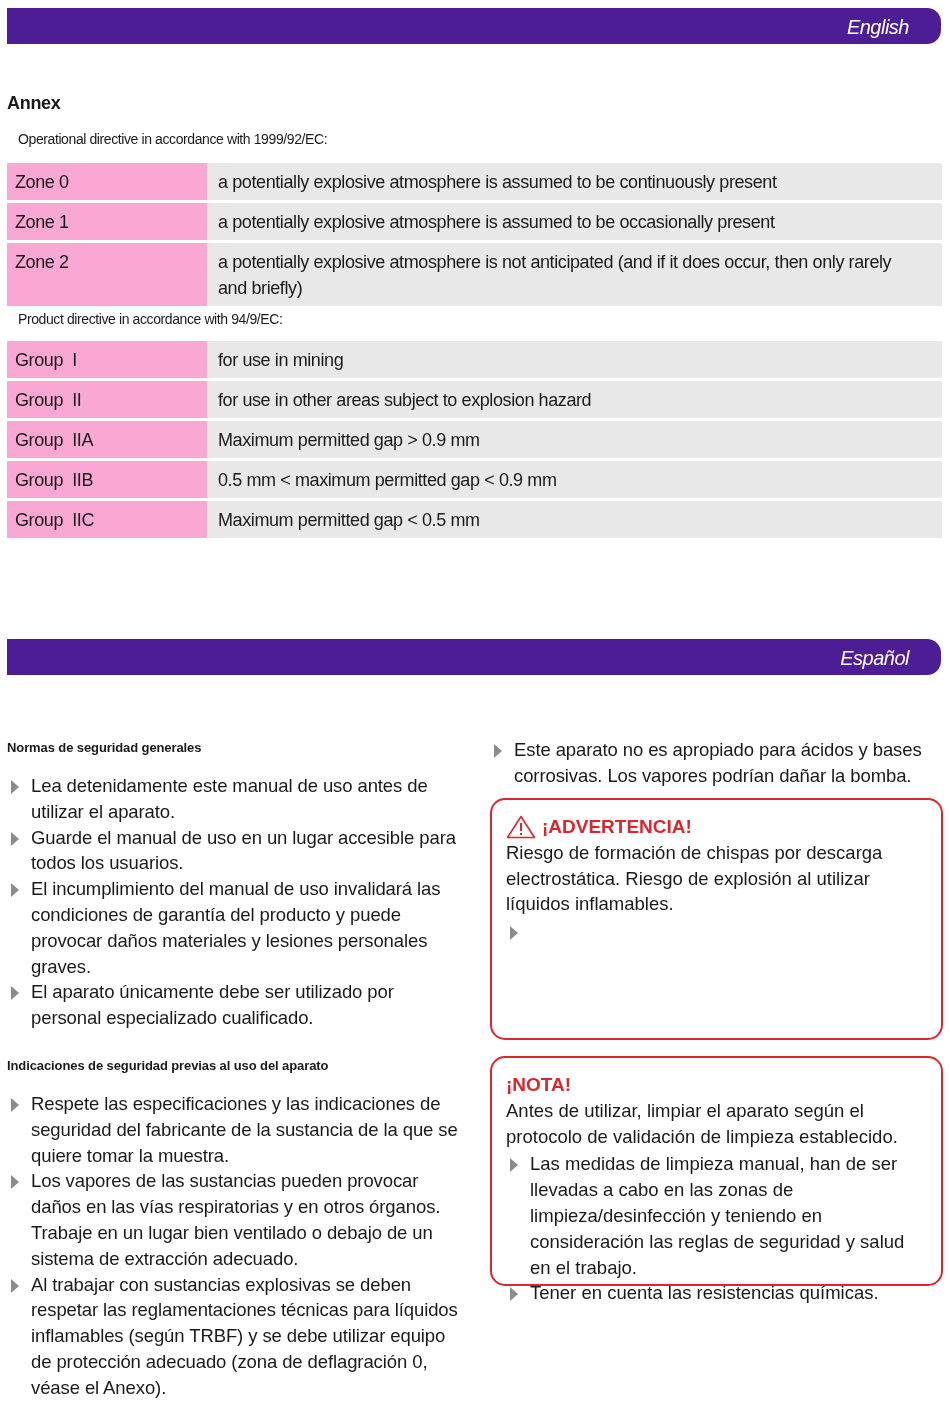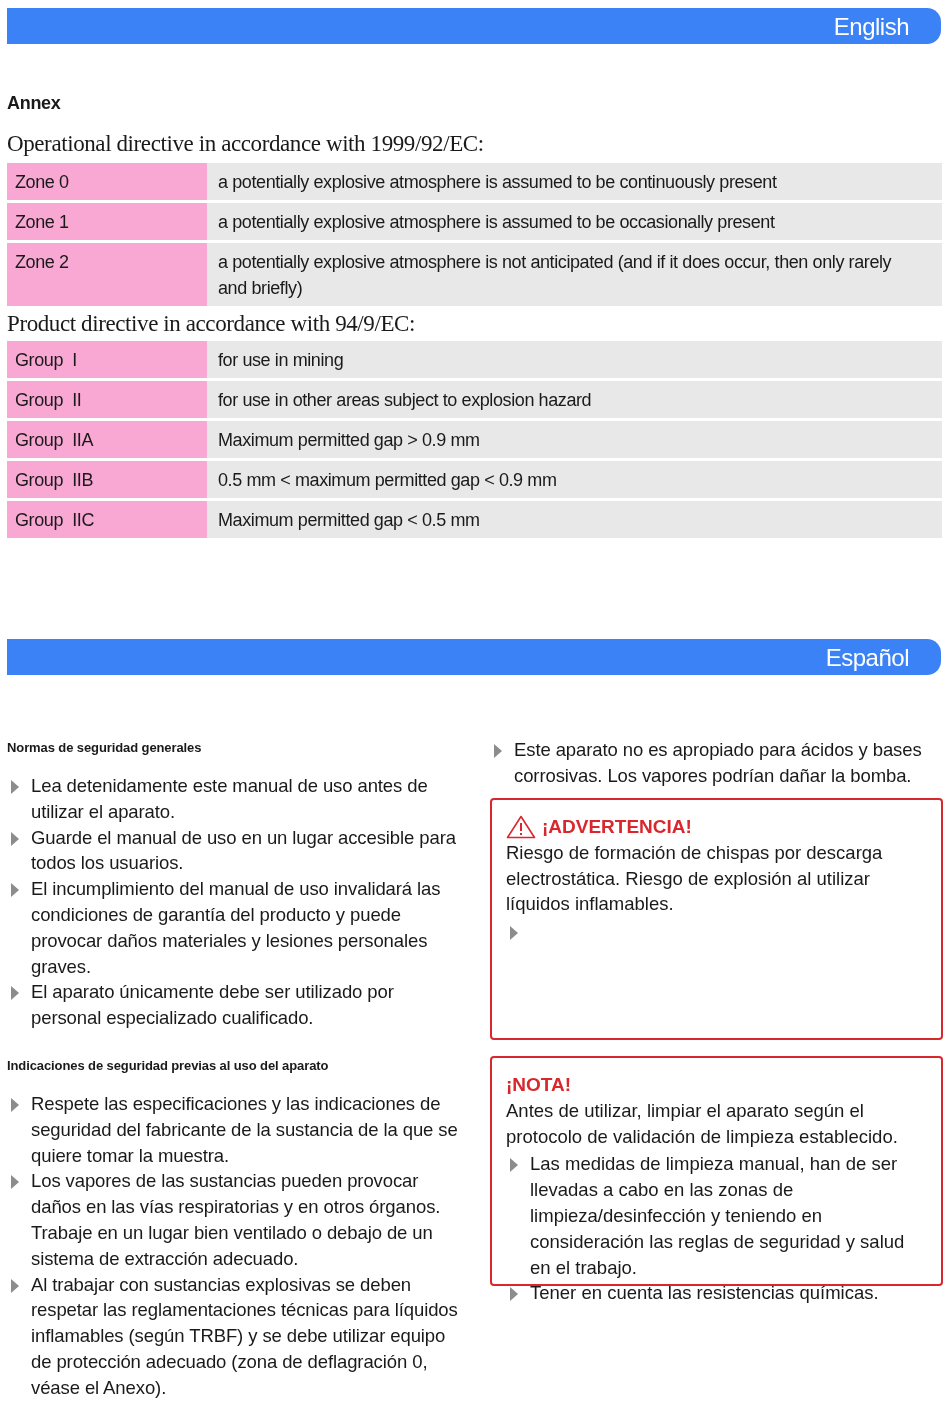--- a/index.html
+++ b/index.html
@@ -2,44 +2,45 @@
 <html><head>
 <meta charset="utf-8">
 <style>
   html, body { margin: 0; padding: 0; background: #ffffff; }
   body {
     width: 950px; height: 1408px; position: relative; overflow: hidden;
     font-family: "Liberation Sans", sans-serif; color: #1a1a1a;
   }
   .lang-bar {
     position: absolute; left: 7px; width: 934px; height: 36px;
-    background: #3b82f6; border-radius: 0 14px 14px 0;
-    color: #fff; font-size: 24px; text-align: right;
+    background: #4c1d95; border-radius: 0 14px 14px 0;
+    color: #fff; font-size: 20px; text-align: right;
     box-sizing: border-box; padding-right: 32px; line-height: 38px;
     letter-spacing: -0.5px;
+    font-style: italic;
   }
   .cond { font-family: "Liberation Sans Narrow", "Liberation Sans", sans-serif; }
   .annex-title { position: absolute; left: 7px; top: 93px; font-size: 18px; font-weight: bold; letter-spacing: -0.3px; }
-  .directive { position: absolute; left: 7px; font-size: 23px; letter-spacing: -0.4px; font-family: Liberation Serif, serif; }
+  .directive { position: absolute; left: 18px; font-size: 14px; letter-spacing: -0.4px; }
   table.ztable { position: absolute; left: 7px; width: 935px; border-collapse: separate; border-spacing: 0 3px; }
   table.ztable td { font-size: 18px; letter-spacing: -0.4px; vertical-align: top; padding: 6px 8px 5px 8px; line-height: 26px; }
   table.ztable td.k { background: #f9a8d4; width: 184px; }
   table.ztable td.v { background: #e8e8e8; padding-left: 11px; }
 
   .col { position: absolute; font-size: 18.5px; line-height: 25.8px; letter-spacing: -0.1px; }
   .h3 { font-weight: bold; font-size: 13px; line-height: 26px; margin: 0; }
   ul.tri { list-style: none; margin: 2px; padding: 0; }
   ul.tri li { position: relative; padding-left: 22px; }
   ul.tri li .tri-icon {
     position: absolute; left: 2px; top: 7px; width: 0; height: 0;
     border-top: 7px solid transparent; border-bottom: 7px solid transparent;
     border-left: 8px solid #8c8c8c;
   }
   .box {
-    position: absolute; border: 2px solid #d9272e; border-radius: 4px;
+    position: absolute; border: 2px solid #d9272e; border-radius: 15px;
     box-sizing: border-box; padding: 14px 14px 8px 14px;
     font-size: 18.5px; line-height: 25.8px;
   }
   .box-title { color: #d9272e; font-weight: bold; font-size: 19px; display: flex; align-items: center; gap: 6px; }
   .warn-icon { width: 30px; height: 24px; display: inline-block; }
 </style>
 </head>
 <body>
 
 <div class="lang-bar cond" style="top:8px;">

